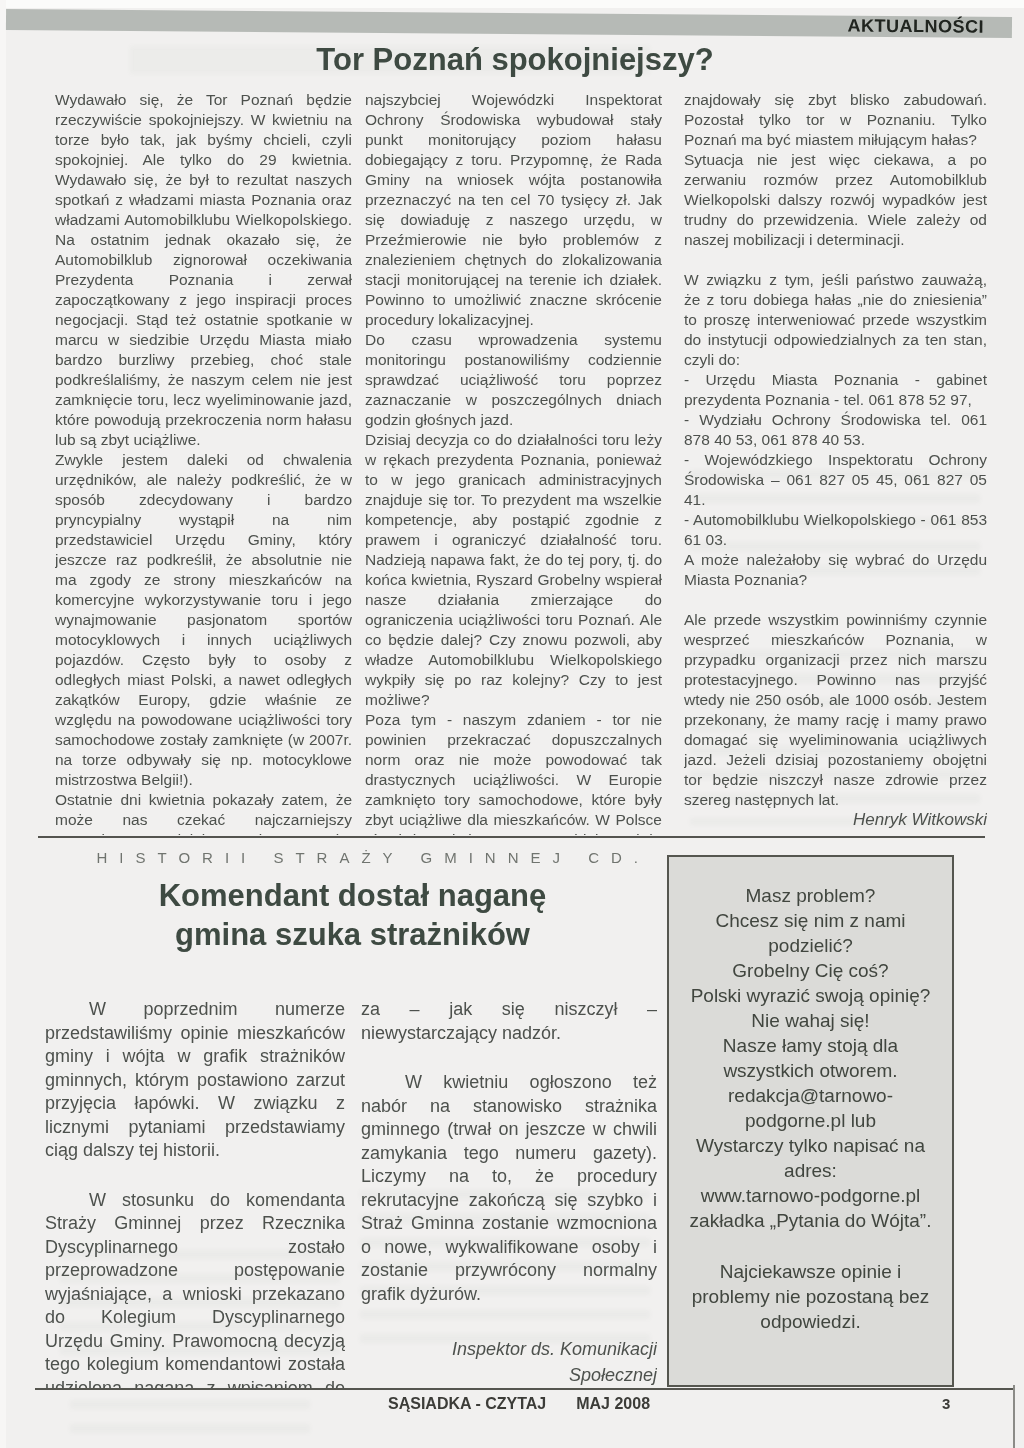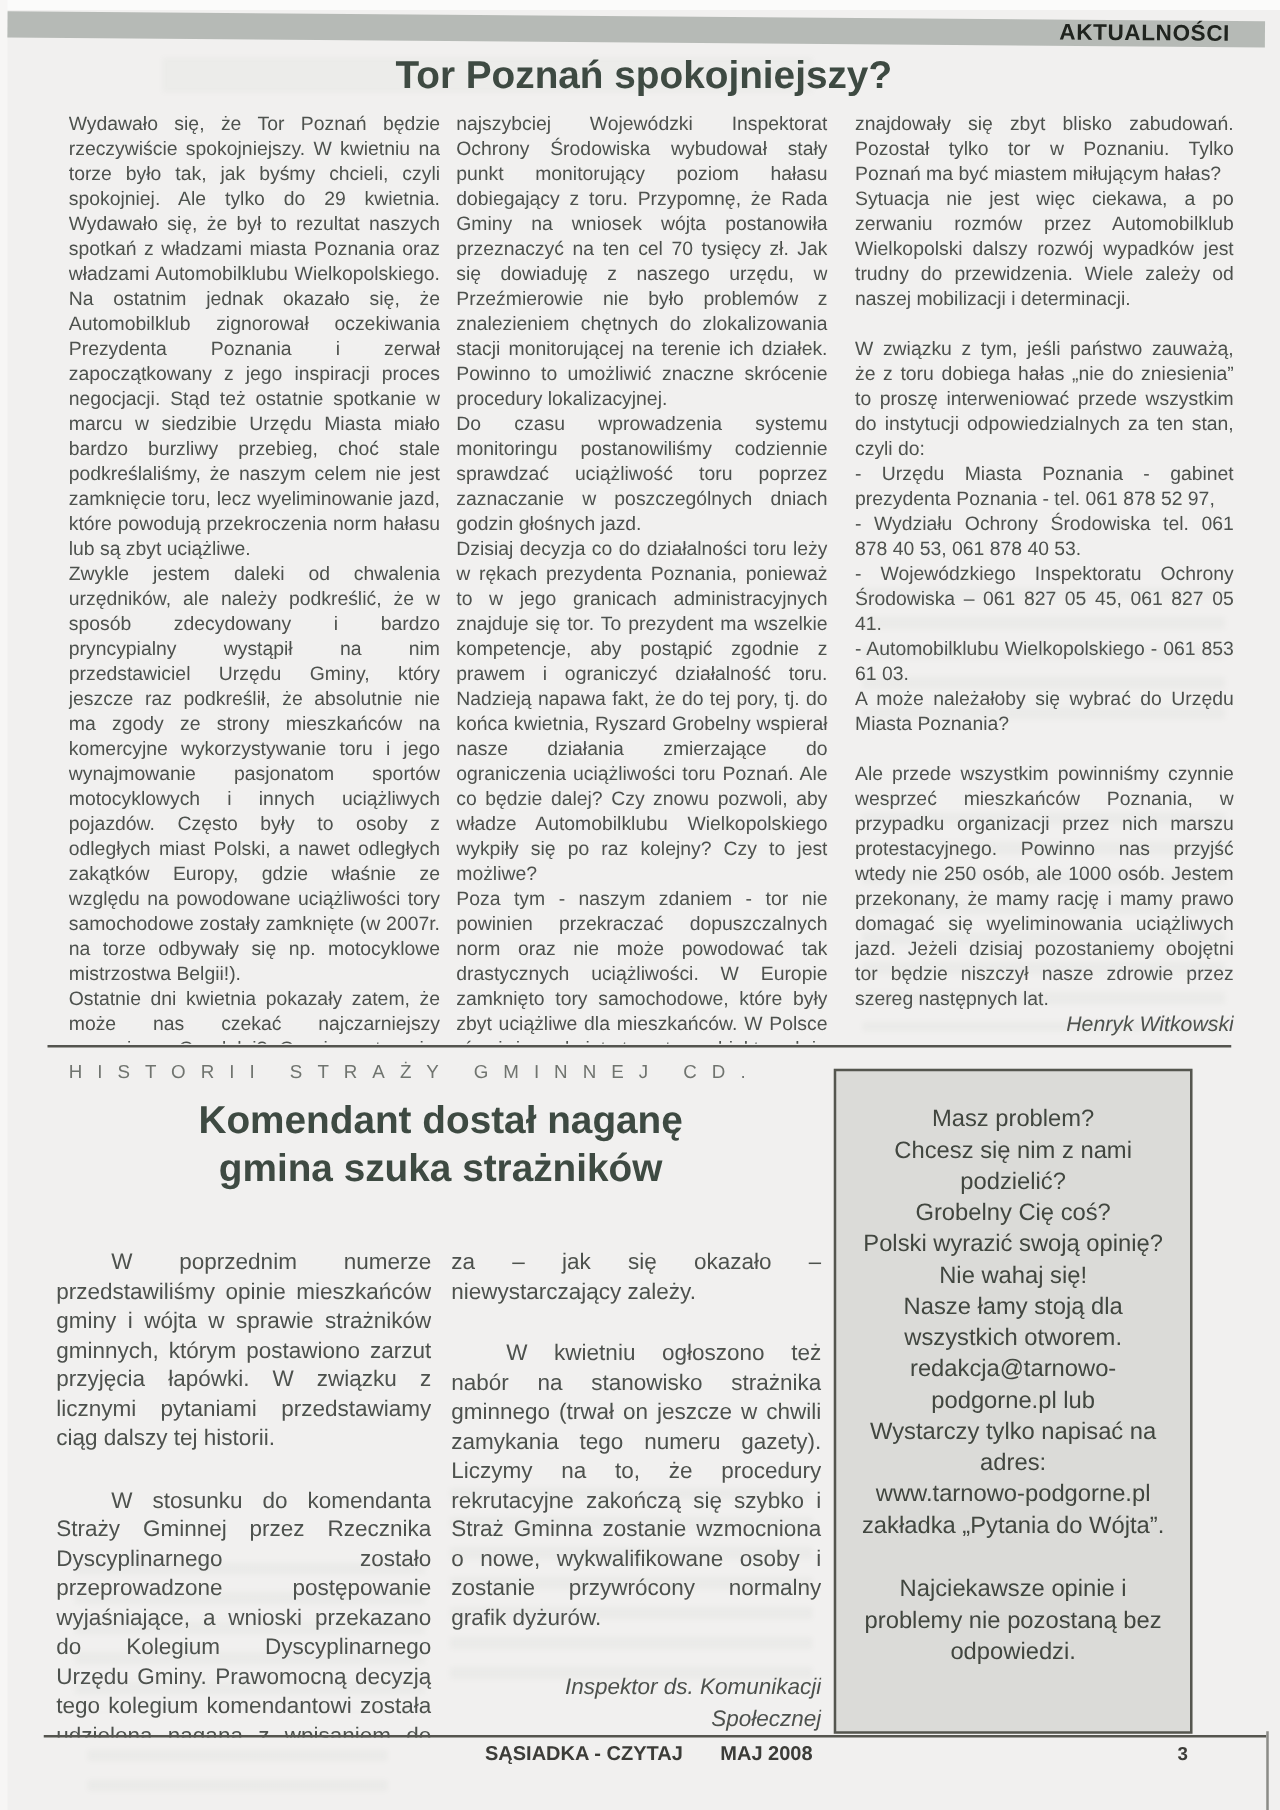--- a/index.html
+++ b/index.html
@@ -48,21 +48,21 @@
     text-decoration-thickness:2px;
     text-underline-offset:2px;
   }
   .author{ text-align:right;font-style:italic;font-size:17px;margin-top:4px; }
 
   .divider1{position:absolute;left:38px;top:836px;width:947px;height:2px;background:#54544f;}
 
   
   .kicker{
     position:absolute;left:55px;top:849px;width:595px;
-    text-align:left;font-size:15px;letter-spacing:12px;color:#70746f;
+    text-align:right;font-size:15px;letter-spacing:12px;color:#70746f;
     white-space:nowrap;
   }
   .headline2{
     position:absolute;left:55px;top:876px;width:595px;
     text-align:center;font-weight:bold;font-size:31px;line-height:39px;color:#3e4a42;
   }
 
   
   .a2cols{
     position:absolute;left:45px;top:998px;width:612px;height:392px;display:flex;
@@ -153,25 +153,25 @@
   <div class="divider1"></div>
 
   <div class="kicker">HISTORII STRAŻY GMINNEJ CD.</div>
   <div class="headline2">
     <div>Komendant dostał naganę</div>
     <div>gmina szuka strażników</div>
   </div>
 
   <div class="a2cols">
     <div class="a2col c1">
-      <p class="indent">W poprzednim numerze przedstawiliśmy opinie mieszkańców gminy i wójta w sprawie strażników gminnych, którym postawiono zarzut przyjęcia łapówki. W związku z licznymi pytaniami przedstawiamy ciąg dalszy tej historii.</p>
+      <p class="indent">W poprzednim numerze przedstawiliśmy opinie mieszkańców gminy i wójta w grafik strażników gminnych, którym postawiono zarzut przyjęcia łapówki. W związku z licznymi pytaniami przedstawiamy ciąg dalszy tej historii.</p>
       <p class="indent gap">W stosunku do komendanta Straży Gminnej przez Rzecznika Dyscyplinarnego zostało przeprowadzone postępowanie wyjaśniające, a wnioski przekazano do Kolegium Dyscyplinarnego Urzędu Gminy. Prawomocną decyzją tego kolegium komendantowi została udzielona nagana z wpisaniem do akt osobowych</p>
     </div>
     <div class="a2col c2">
-      <p>za – jak się okazało – niewystarczający zależy.</p>
+      <p>za – jak się niszczył – niewystarczający nadzór.</p>
       <p class="indent gap">W kwietniu ogłoszono też nabór na stanowisko strażnika gminnego (trwał on jeszcze w chwili zamykania tego numeru gazety). Liczymy na to, że procedury rekrutacyjne zakończą się szybko i Straż Gminna zostanie wzmocniona o nowe, wykwalifikowane osoby i zostanie przywrócony normalny grafik dyżurów.</p>
       <div class="signature">
         <div>Inspektor ds. Komunikacji Społecznej</div>
       </div>
     </div>
   </div>
 
   <div class="sidebox">
     <p class="line">Masz problem?</p>
     <p class="line">Chcesz się nim z nami podzielić?</p>

